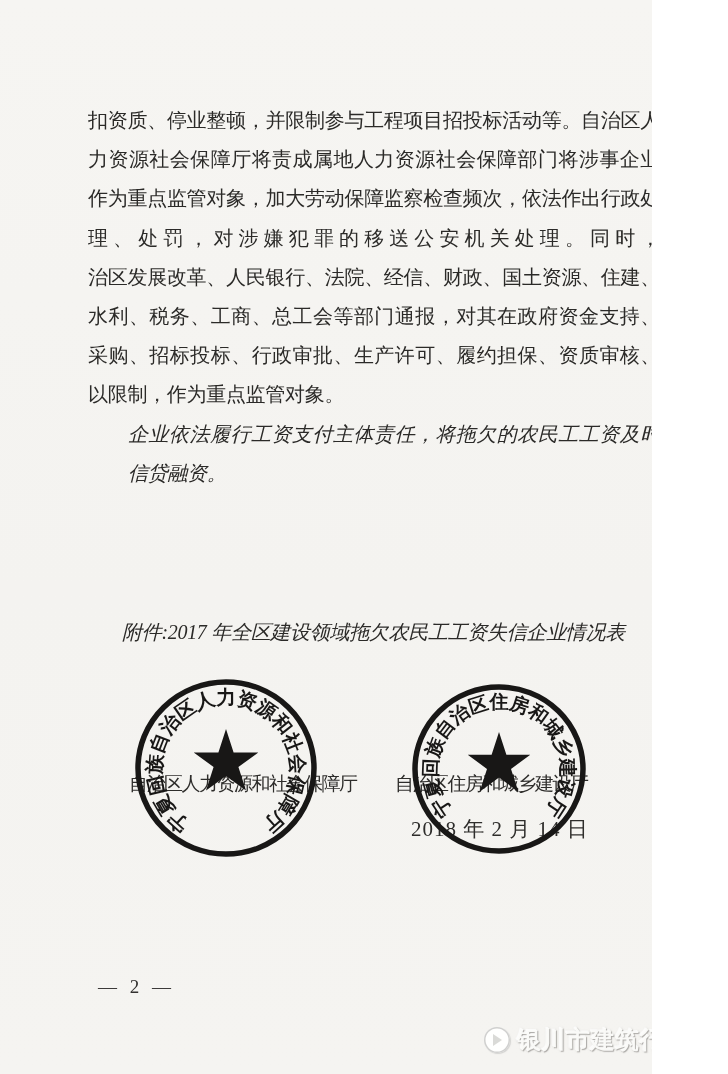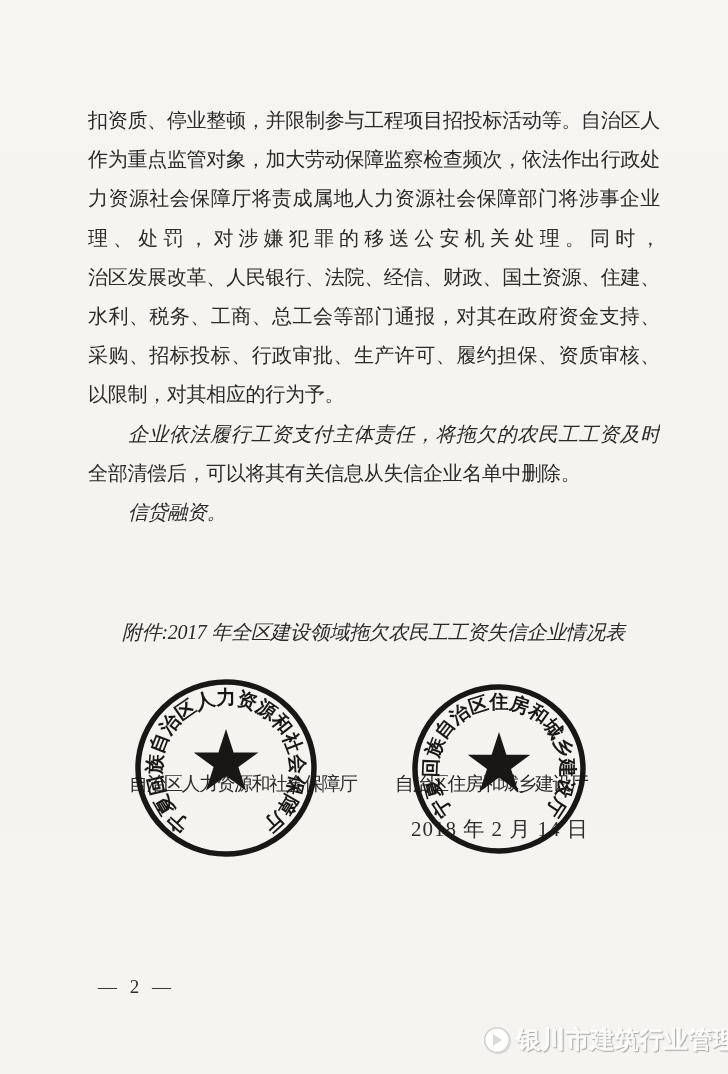--- a/index.html
+++ b/index.html
@@ -1,18 +1,18 @@
 <!DOCTYPE html>
 <html><head>
 <meta charset="utf-8">
 <style>
   html,body{margin:0;padding:0;}
   .page{
     position:relative;
-    width:728px;height:1074px;
+    width:652px;height:1074px;
     background:linear-gradient(180deg,#f6f5f2 0%,#f4f3f0 55%,#f5f4f1 100%);
     overflow:hidden;
     font-family:"Liberation Serif","DejaVu Serif",serif;
     color:#2b2a28;
   }
   
   .doc-body{
     position:absolute;left:88px;top:101px;width:572px;
   }
   .doc-line{
@@ -80,29 +80,28 @@
     font-weight:bold;
   }
 </style>
 </head>
 <body>
 
 <div class="page">
 
   <div class="doc-body">
       <div class="doc-line fill">扣资质、停业整顿，并限制参与工程项目招投标活动等。自治区人</div>
+      <div class="doc-line fill">力资源社会保障厅将责成属地人力资源社会保障部门将涉事企业</div>
       <div class="doc-line fill">作为重点监管对象，加大劳动保障监察检查频次，依法作出行政处</div>
-      <div class="doc-line fill">力资源社会保障厅将责成属地人力资源社会保障部门将涉事企业</div>
       <div class="doc-line fill">理、处罚，对涉嫌犯罪的移送公安机关处理。同时，向各级政府及自</div>
       <div class="doc-line fill">治区发展改革、人民银行、法院、经信、财政、国土资源、住建、交通、</div>
       <div class="doc-line fill">水利、税务、工商、总工会等部门通报，对其在政府资金支持、政府</div>
       <div class="doc-line fill">采购、招标投标、行政审批、生产许可、履约担保、资质审核、评级授</div>
-      <div class="doc-line">以限制，对其相应的行为予。</div>
+      <div class="doc-line">以限制，作为重点监管对象。</div>
       <div class="doc-line fill indent">企业依法履行工资支付主体责任，将拖欠的农民工工资及时</div>
-      <div class="doc-line">全部清偿后，可以将其有关信息从失信企业名单中删除。</div>
       <div class="doc-line indent">信贷融资。</div>
     </div>
 
   <div class="attachment">附件:2017 年全区建设领域拖欠农民工工资失信企业情况表</div>
 
   <div class="sig sig-left">自治区人力资源和社会保障厅</div>
   <div class="sig sig-right">自治区住房和城乡建设厅</div>
   <div class="doc-date">2018 年 2 月 14 日</div>
 
   <svg class="seal seal-left" width="188" height="184" viewBox="0 0 188 184">

